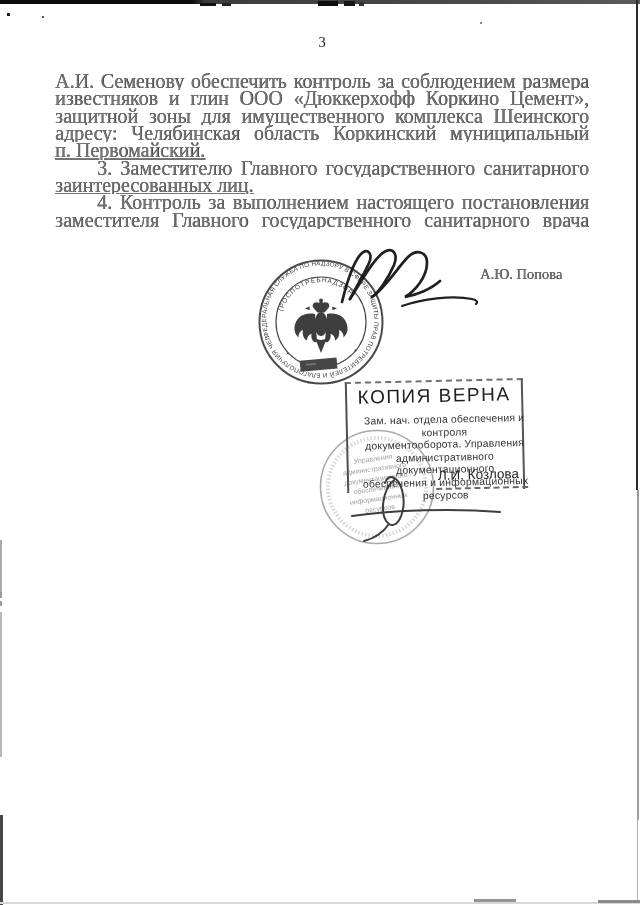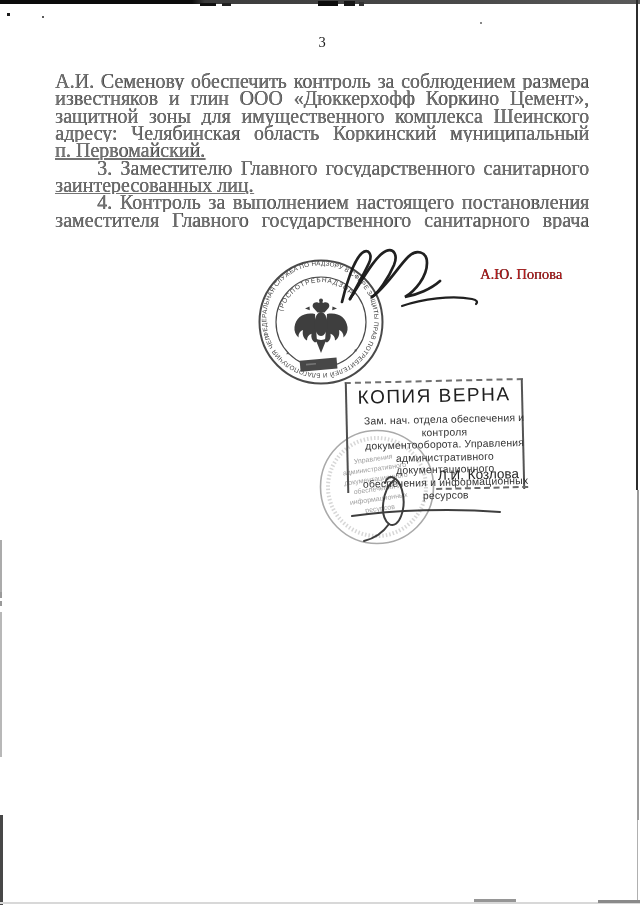--- a/index.html
+++ b/index.html
@@ -33,21 +33,21 @@
 
   
   .pageno{position:absolute;left:55px;top:34px;width:534px;text-align:center;
     font-size:14.5px;color:#1a1a1a;}
   .doc-text{position:absolute;left:55px;top:73px;width:534px;color:#737373;
     font-size:20px;line-height:17.35px;text-shadow:0.3px 0 0 #1a1a1a;}
   .line{height:17.35px;overflow:hidden;text-align:justify;text-align-last:justify;}
   .line.last{text-align-last:left;text-decoration:underline;}
   .line.ind{padding-left:42px;}
 
-  .popova{position:absolute;left:480px;top:266px;font-size:14.5px;color:#b91c1c;
+  .popova{position:absolute;left:480px;top:266px;font-size:14.5px;color:#737373;
     text-shadow:0.3px 0 0 #1a1a1a;}
 
   
   .seal-svg{position:absolute;left:257px;top:258px;z-index:2;}
   .sig-popova{position:absolute;left:330px;top:242px;z-index:4;}
   .dept-seal{position:absolute;left:317px;top:427px;z-index:2;}
   .sig-kozlova{position:absolute;left:338px;top:468px;z-index:4;}
 
   .copy-stamp{position:absolute;left:346px;top:380px;width:174px;height:109px;z-index:3;
     transform:rotate(-1.3deg);font-family:"Liberation Sans", sans-serif;

